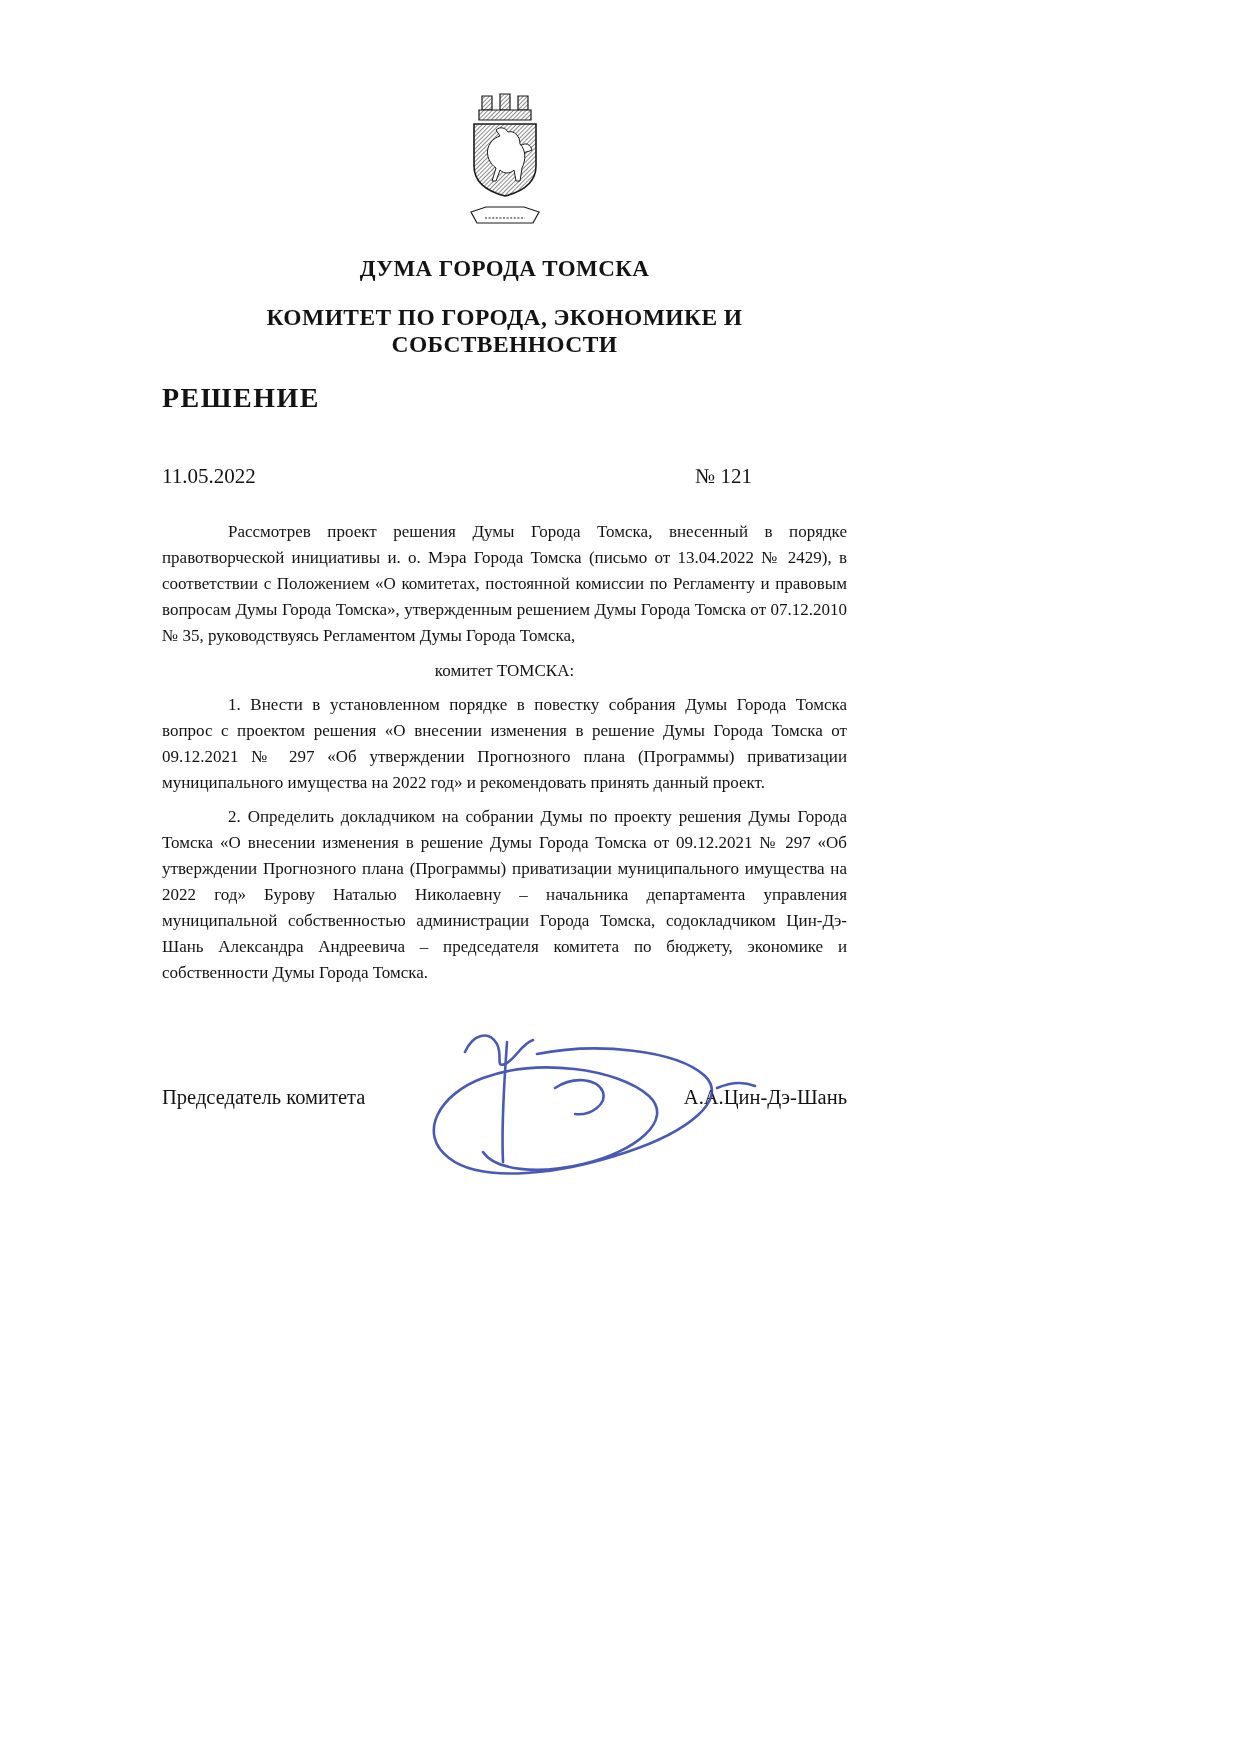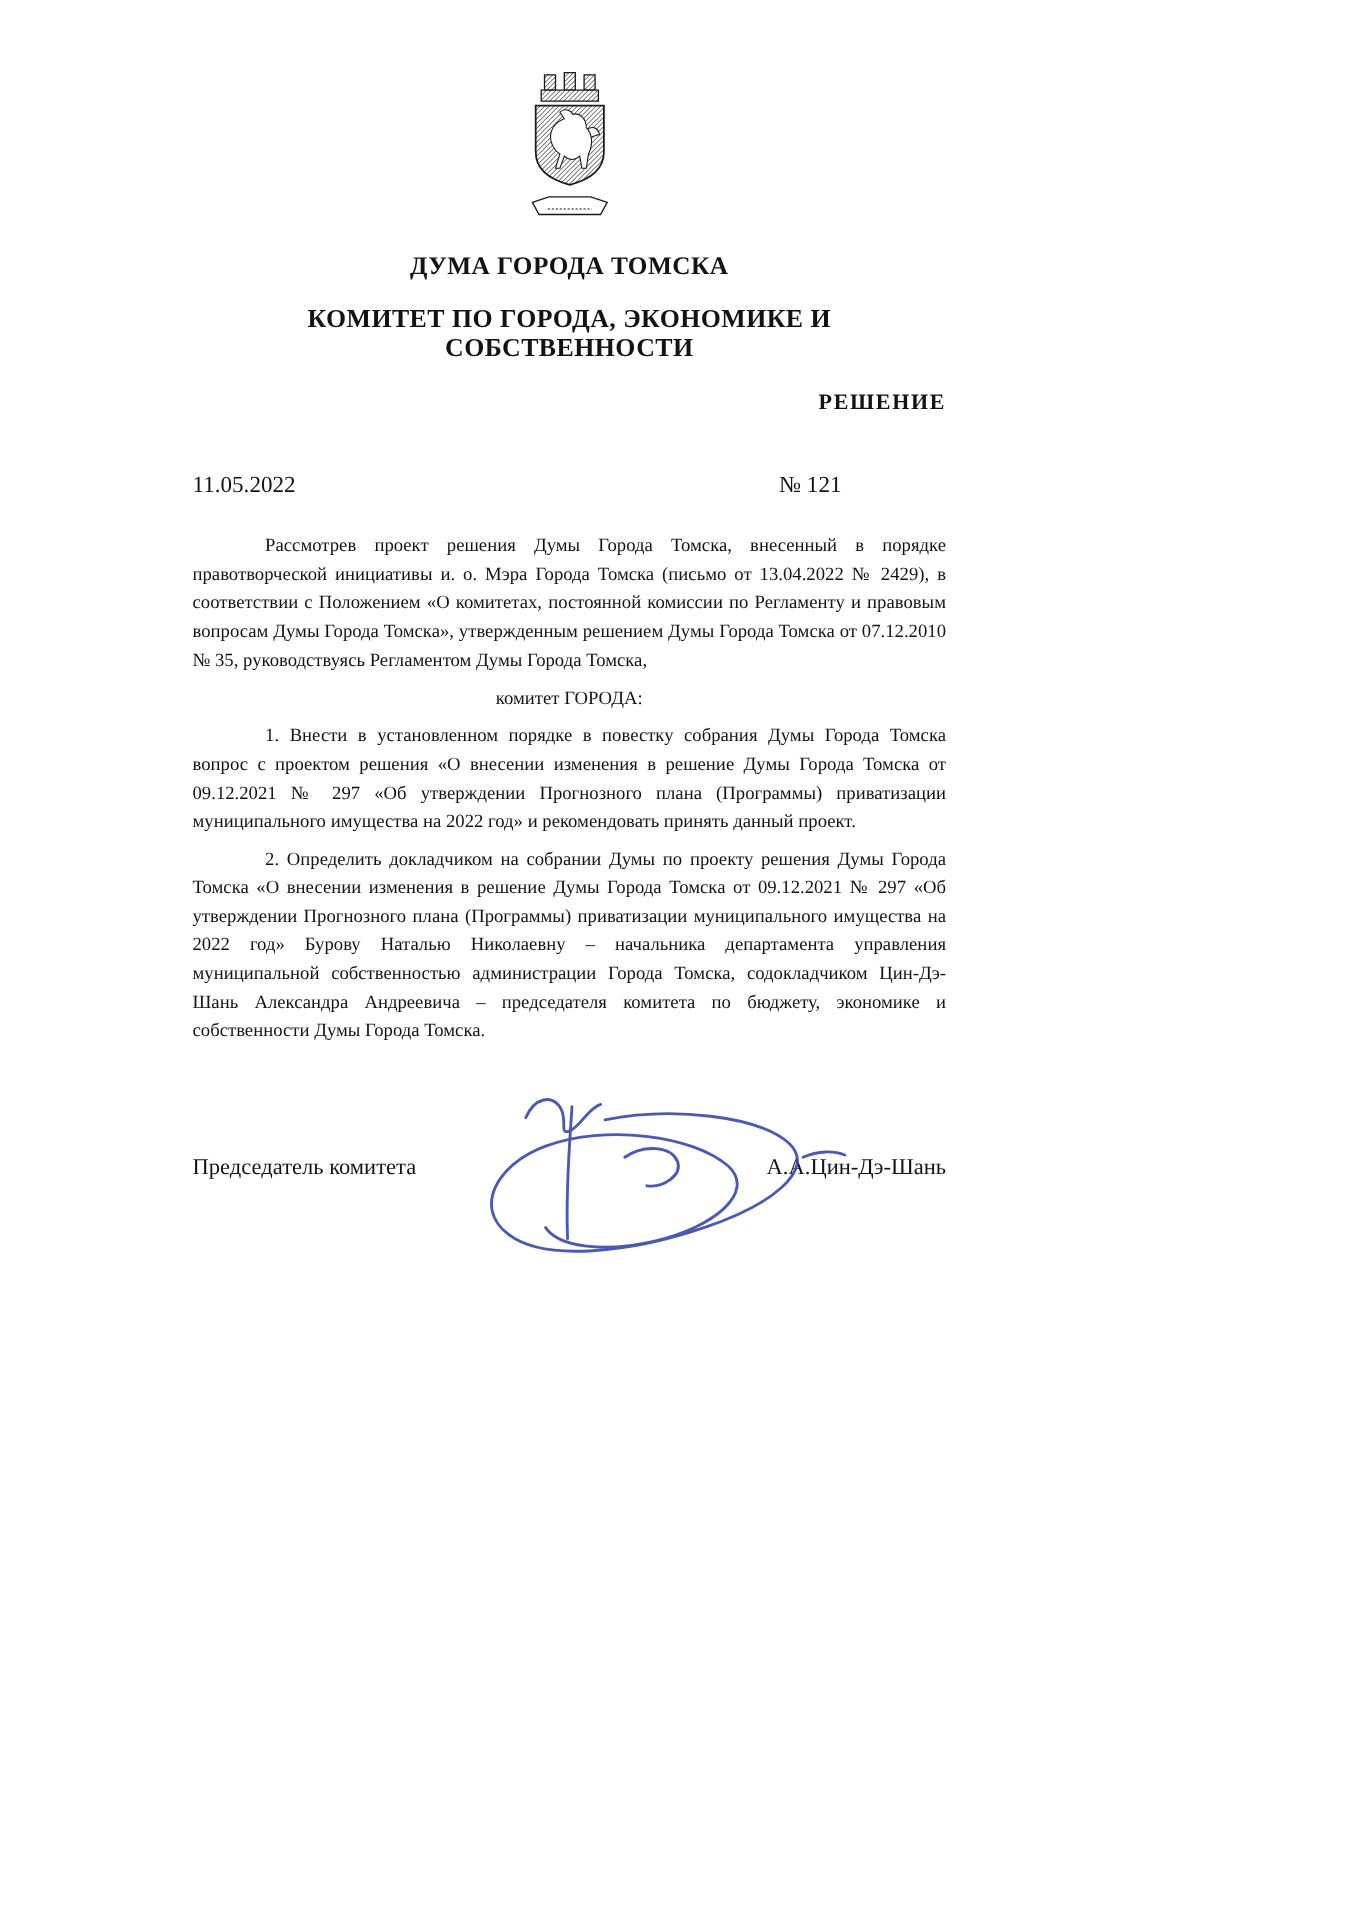--- a/index.html
+++ b/index.html
@@ -7,36 +7,35 @@
   body {
     width: 1240px;
     min-height: 1753px;
     font-family: "Liberation Serif", serif;
     color: #131313;
     position: relative;
   }
   .page {
     width: 1025px;
     min-height: 1753px;
-    padding: 60px 178px 60px 162px;
-    margin-left: 13px;
+    padding: 88px 178px 60px 162px;
   }
   .emblem-wrap { text-align: center; }
   .emblem { display: inline-block; }
   .org-line-1 {
     text-align: center; font-weight: bold;
     font-size: 23px; margin-top: 12px; letter-spacing: .4px;
   }
   .org-line-2 {
     text-align: center; font-weight: bold;
     font-size: 23.5px; margin-top: 22px; letter-spacing: .4px;
   }
   .doc-type {
-    text-align: right; font-weight: bold;
-    font-size: 20px; margin-top: 24px; letter-spacing: 1.5px;
+    text-align: left; font-weight: bold;
+    font-size: 28px; margin-top: 24px; letter-spacing: 1.5px;
   }
   .meta-row {
     display: flex; justify-content: space-between;
     margin-top: 50px; font-size: 21px;
   }
   .meta-number { margin-right: 95px; }
   .subject-block {
     width: 348px;
     font-weight: bold;
     font-size: 20.5px;
@@ -110,21 +109,21 @@
   <div class="doc-type">РЕШЕНИЕ</div>
 
   <div class="meta-row">
     <span class="meta-date">11.05.2022</span>
     <span class="meta-number">№ 121</span>
   </div>
 
 
   <div class="body-text">
     <p class="para para-intro">Рассмотрев проект решения Думы Города Томска, внесенный в порядке правотворческой инициативы и. о. Мэра Города Томска (письмо от 13.04.2022 № 2429), в соответствии с Положением «О комитетах, постоянной комиссии по Регламенту и правовым вопросам Думы Города Томска», утвержденным решением Думы Города Томска от 07.12.2010 № 35, руководствуясь Регламентом Думы Города Томска,</p>
-    <p class="resolve-line">комитет ГОРОДА:</p>
+    <p class="resolve-line">комитет ТОМСКА:</p>
     <p class="para">1. Внести в установленном порядке в повестку собрания Думы Города Томска вопрос с проектом решения «О внесении изменения в решение Думы Города Томска от 09.12.2021 № 297 «Об утверждении Прогнозного плана (Программы) приватизации муниципального имущества на 2022 год» и рекомендовать принять данный проект.</p>
     <p class="para">2. Определить докладчиком на собрании Думы по проекту решения Думы Города Томска «О внесении изменения в решение Думы Города Томска от 09.12.2021 № 297 «Об утверждении Прогнозного плана (Программы) приватизации муниципального имущества на 2022 год» Бурову Наталью Николаевну – начальника департамента управления муниципальной собственностью администрации Города Томска, содокладчиком Цин-Дэ-Шань Александра Андреевича – председателя комитета по бюджету, экономике и собственности Думы Города Томска.</p>
   </div>
 
   <div class="sign-row">
     <span>Председатель комитета</span>
 
     <svg class="signature-svg" width="400" height="195" viewBox="0 0 400 195" xmlns="http://www.w3.org/2000/svg">
       <g fill="none" stroke="#3a4cb0" stroke-width="2.6" stroke-linecap="round" opacity="0.92">
 

